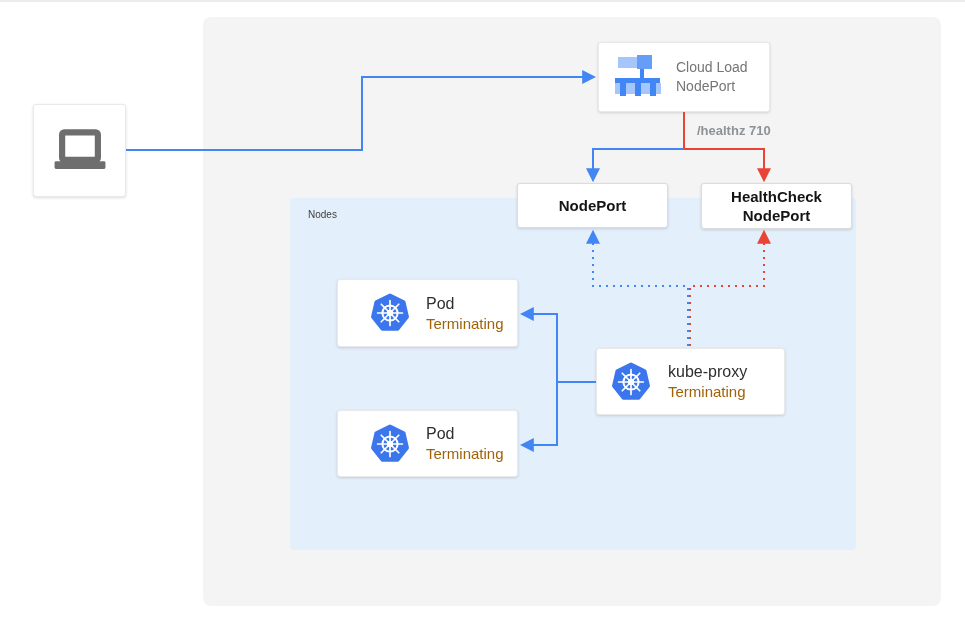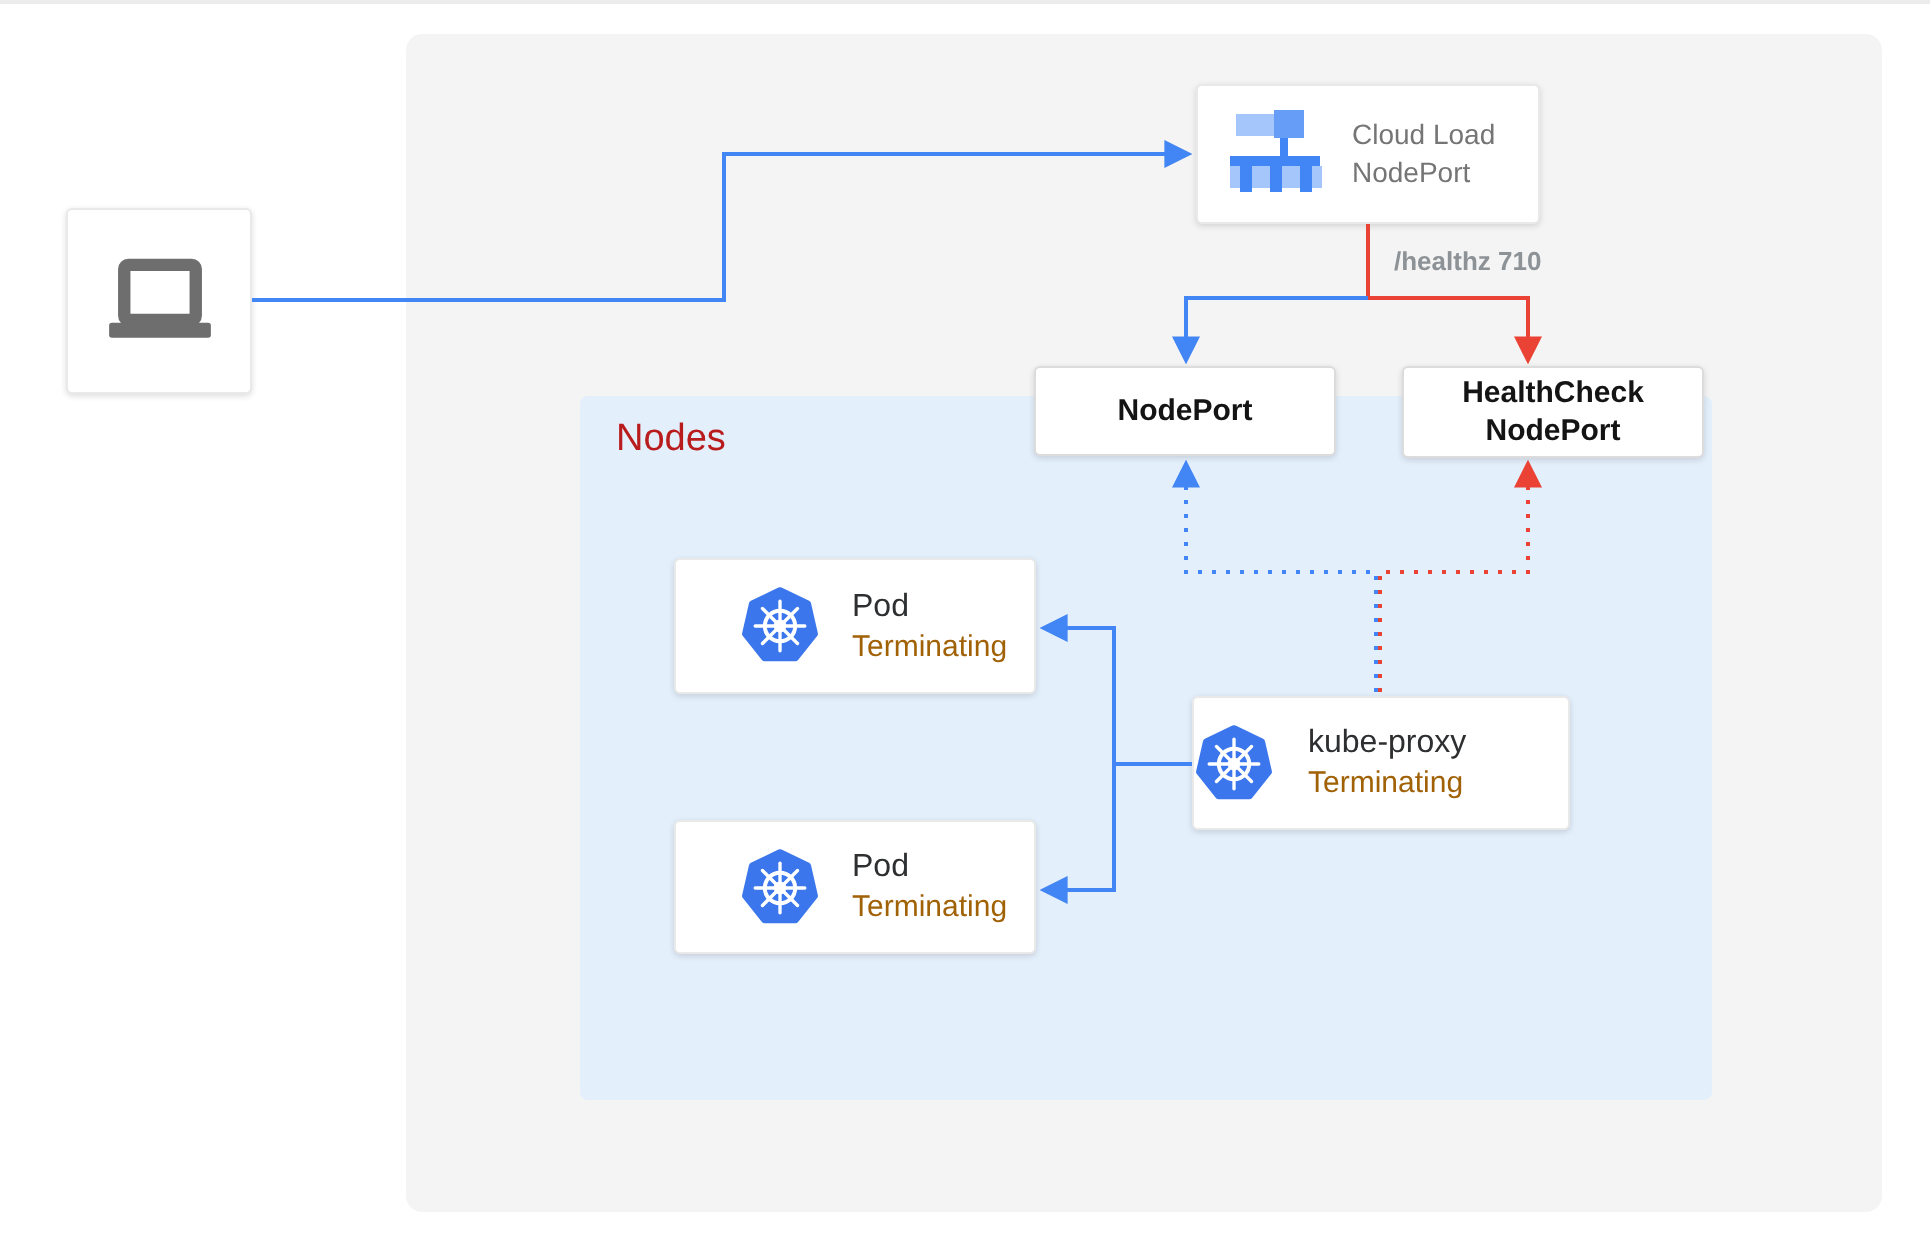--- a/index.html
+++ b/index.html
@@ -12,40 +12,40 @@
   .canvas-bg {
     position:absolute; left:203px; top:15px; width:738px; height:589px;
     background:#f4f4f4; border-radius:8px;
   }
   .nodes-group {
     position:absolute; left:290px; top:196px; width:566px; height:352px;
     background:#e4effc; border-radius:4px; z-index:1;
   }
   .nodes-label {
     position:absolute; left:18px; top:11px;
-    font-size:19px; color:#b91c1c;
+    font-size:10px; color:#404040;
   }
   .card {
     position:absolute; background:#ffffff; border:1px solid #e9e9e9;
     border-radius:3px; box-shadow:0 1px 3px rgba(0,0,0,0.14);
     display:flex; align-items:center; box-sizing:border-box; z-index:2;
   }
   .laptop-box { left:33px; top:102px; width:93px; height:93px; justify-content:center; }
   .clb-box { left:598px; top:40px; width:172px; height:70px; padding-left:15px; gap:14px; }
   .clb-label { font-size:14px; color:#757575; line-height:19px; }
   .port-box {
     left:517px; top:181px; width:151px; height:45px;
     border:1px solid #dcdcdc; justify-content:center; text-align:center;
     font-weight:bold; font-size:15px; color:#141414; line-height:19px;
   }
   .hc-box { left:689px; top:181px; width:151px; height:46px;margin-left:12px; }
   .pod-box { left:337px; width:181px; height:68px; padding-left:32px; gap:16px; }
   .pod1 { top:277px; }
   .pod2 { top:408px; height:67px; }
-  .kp-box { left:596px; top:346px; width:189px; height:67px; gap:17px; }
+  .kp-box { left:596px; top:346px; width:189px; height:67px; padding-left:14px; gap:17px; }
   .box-text { display:flex; flex-direction:column; }
   .box-title { font-size:16px; color:#2d2f31; }
   .box-sub { font-size:15px; color:#a16207; margin-top:2px; }
   .healthz {
     position:absolute; left:697px; top:121px; z-index:2;
     font-size:13px; font-weight:bold; color:#8d9297;
   }
   .connectors {
     position:absolute; left:0; top:0; width:965px; height:623px;
     z-index:3; pointer-events:none;

